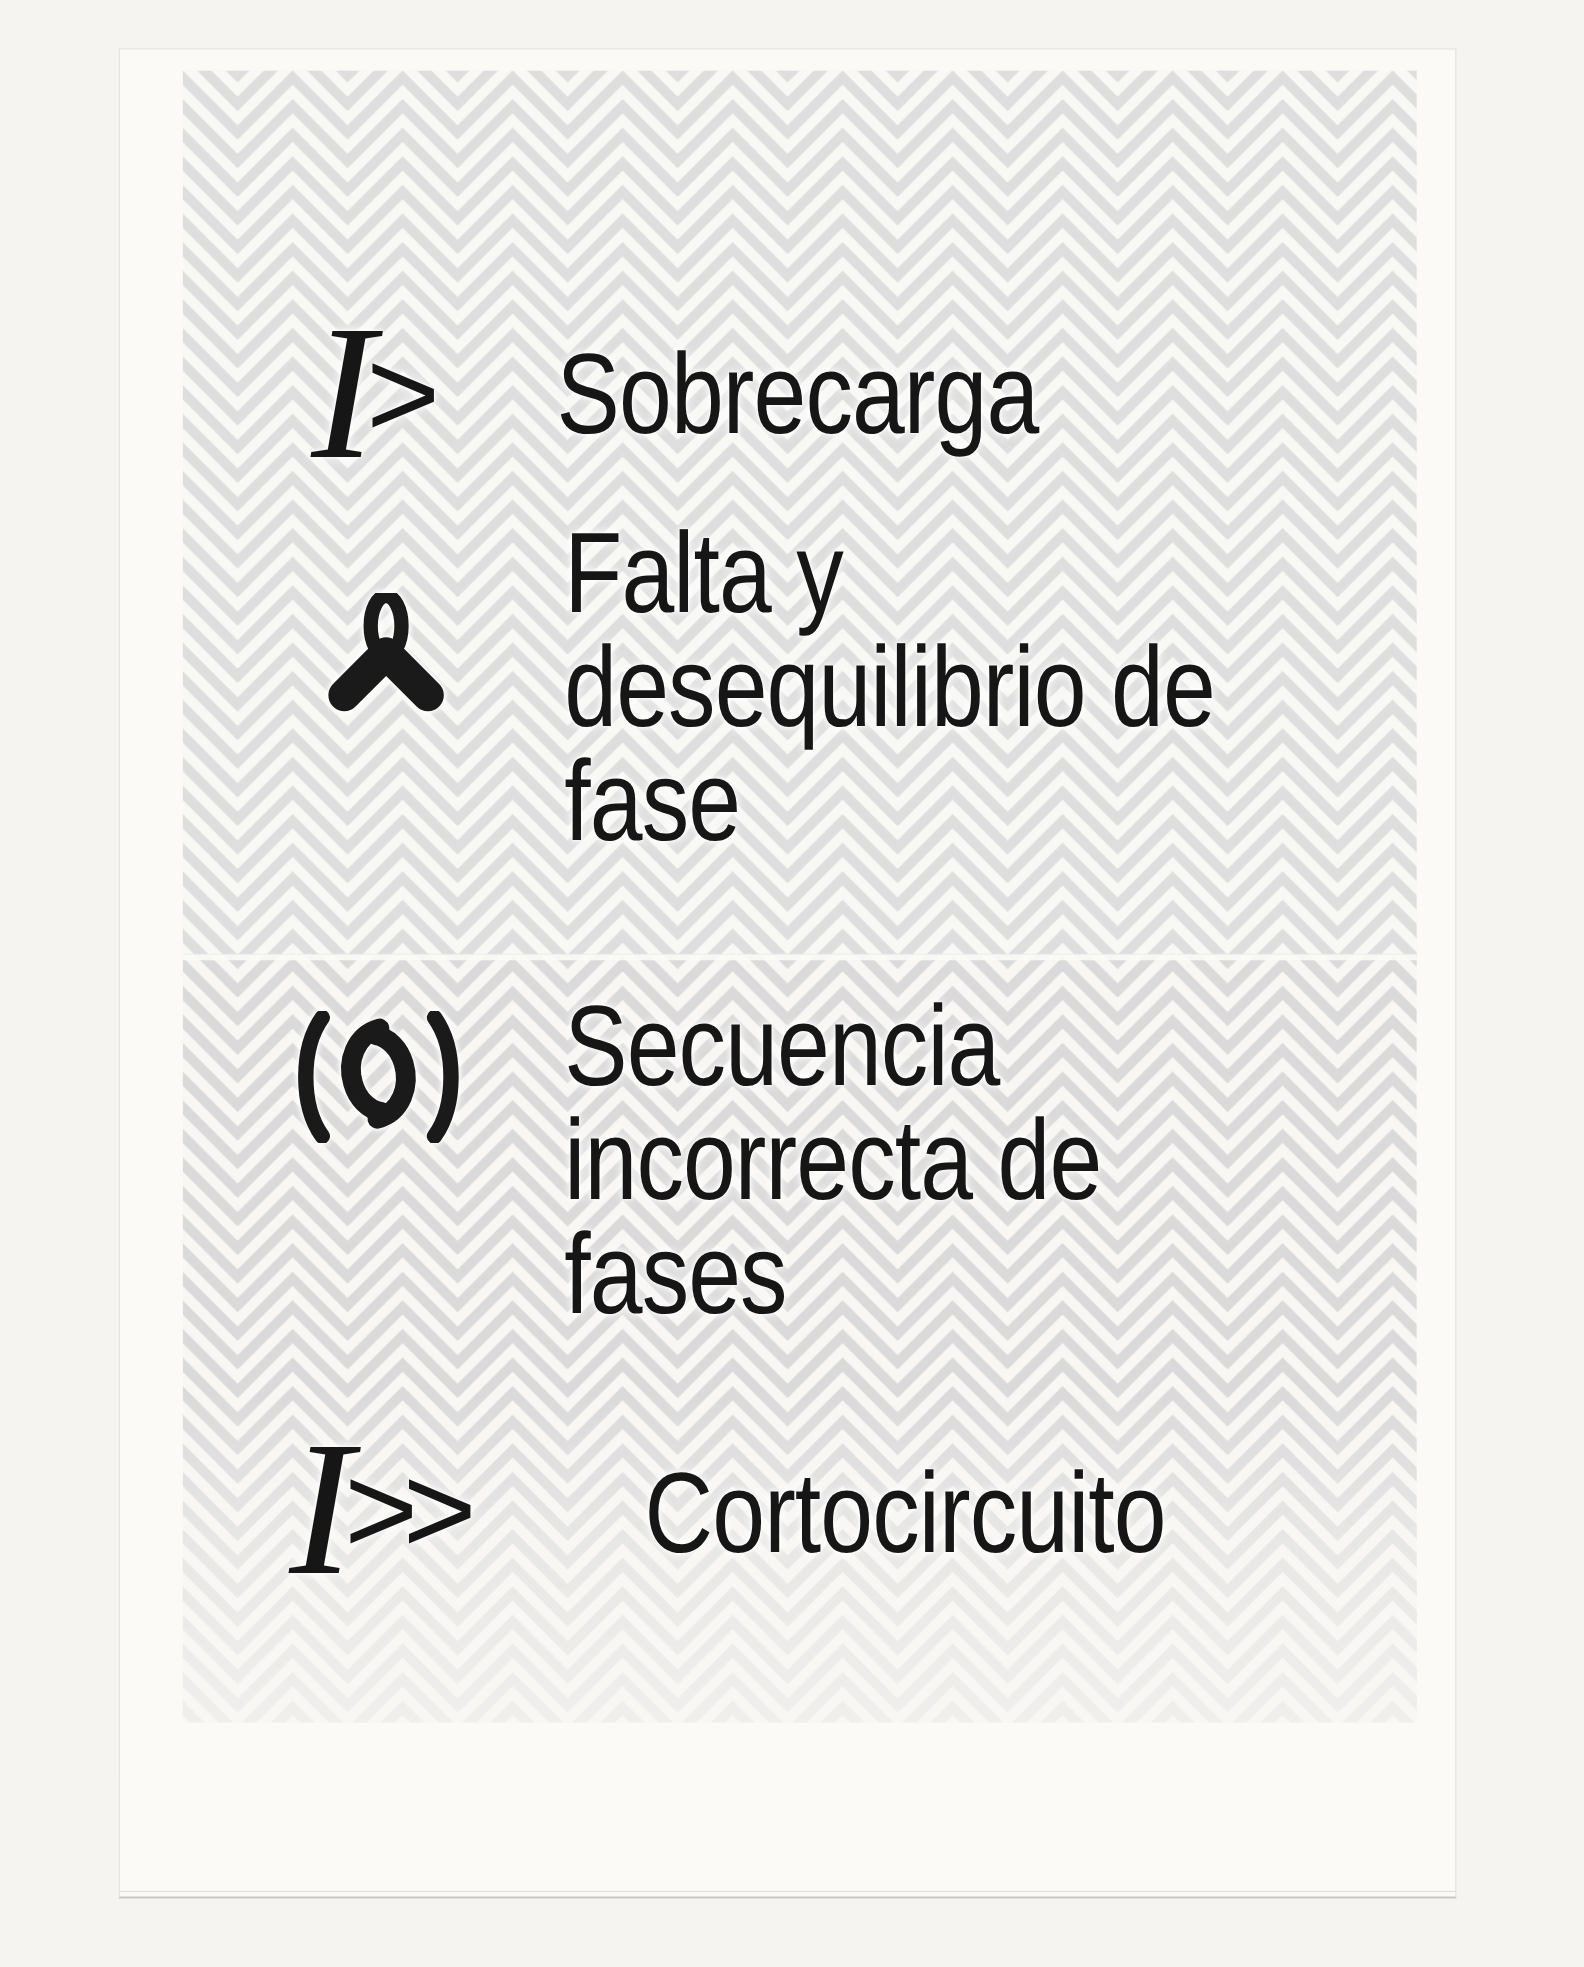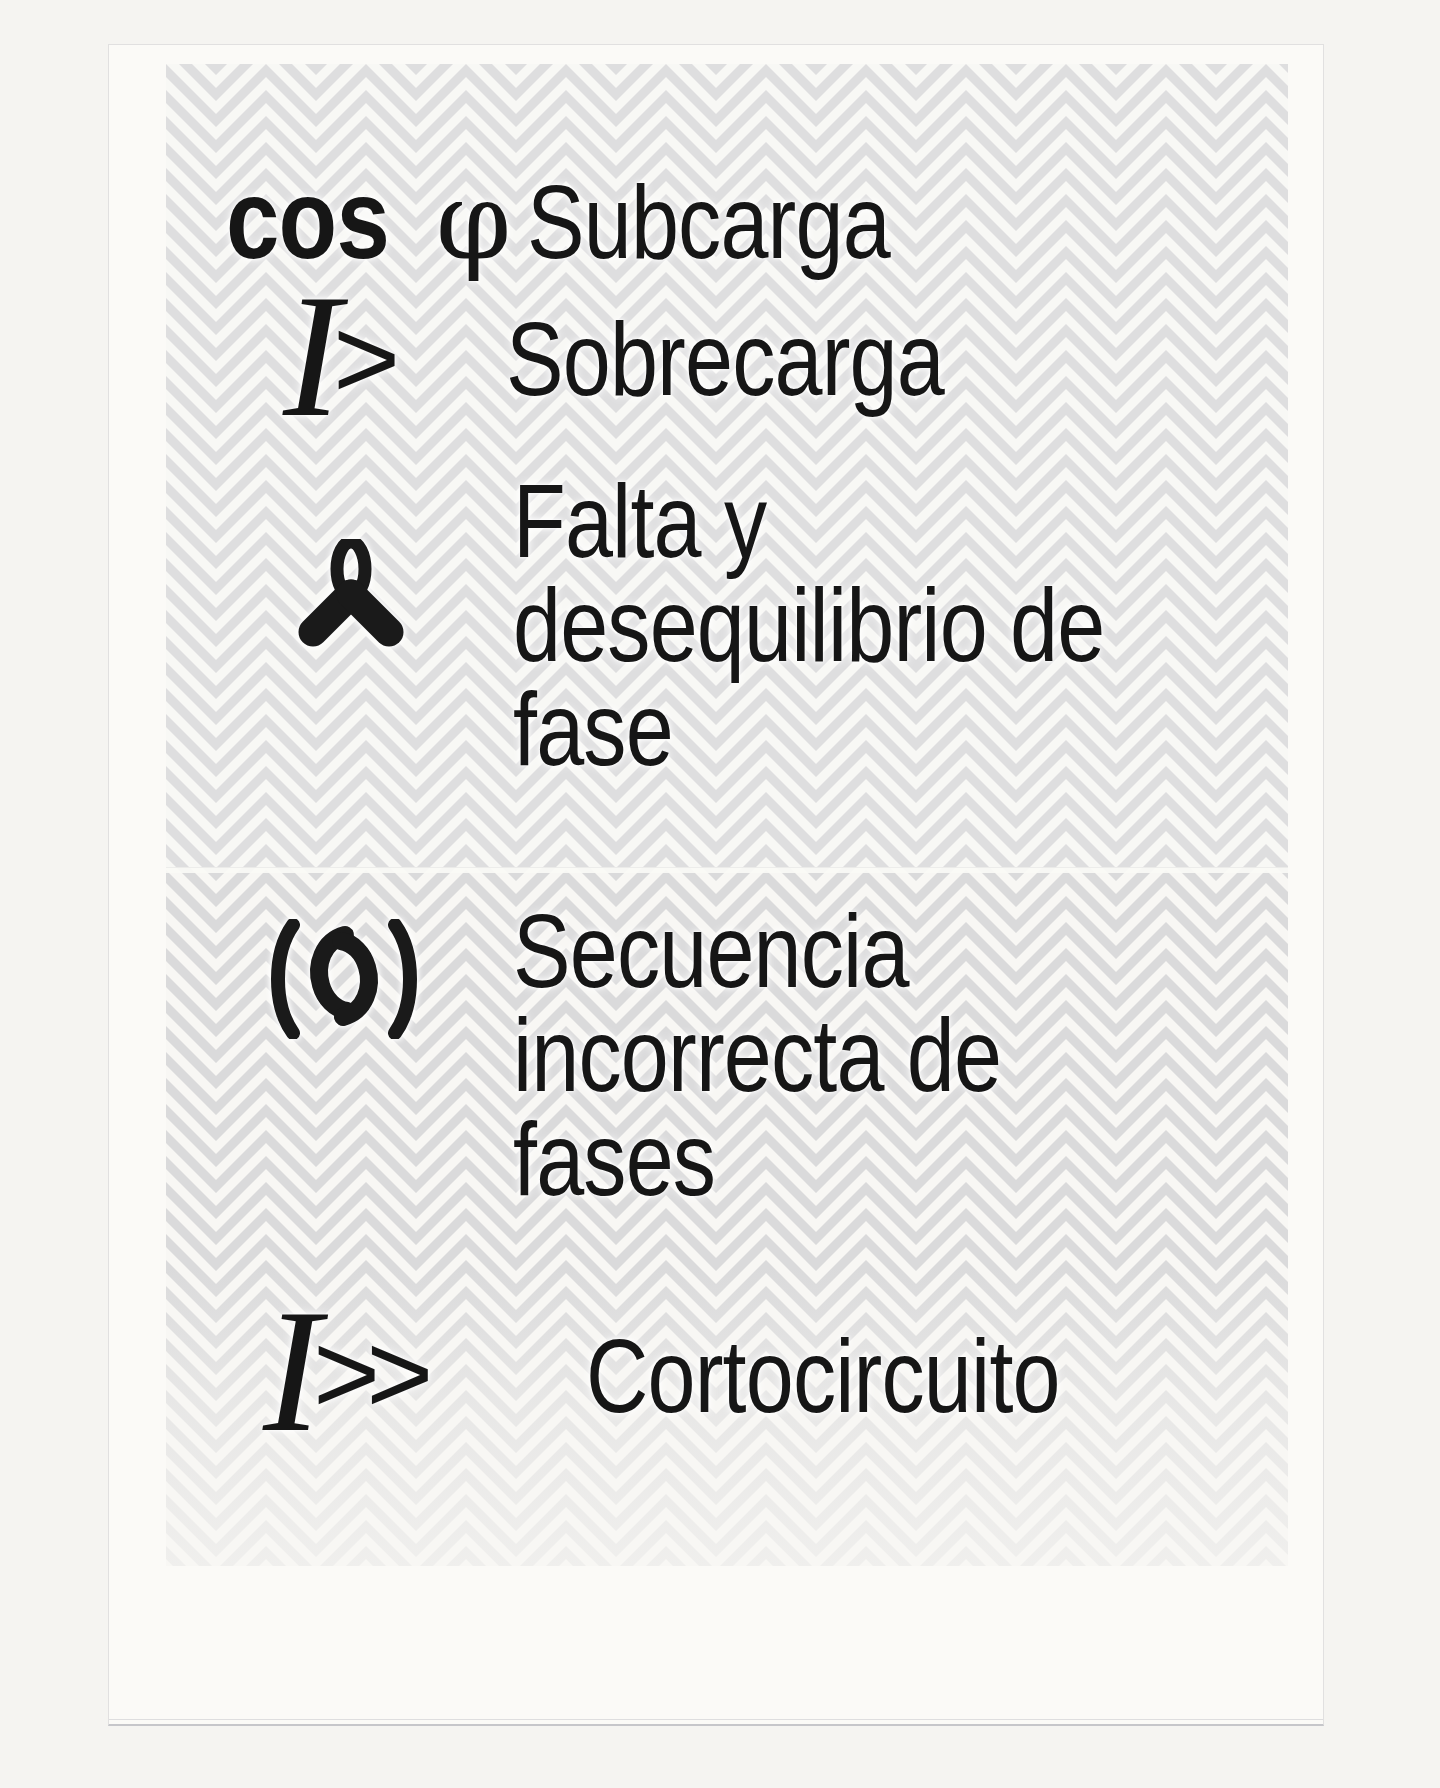--- a/index.html
+++ b/index.html
@@ -96,23 +96,20 @@
           <path d="M0 26 L50 76 L100 26 L100 39 L50 89 L0 39 Z" fill="#dadadb"></path>
         </pattern>
       </defs>
       <rect x="0" y="0" width="1122" height="1502" fill="url(#chev)"></rect>
     </svg>
     <div class="overlay-upper"></div>
     <div class="seam"></div>
     <div class="overlay-fade"></div>
   </div>
 
-  <div class="row1 halo">
-    <span class="cos">cos</span><span class="phi">φ</span><span class="sub1">Subcarga</span>
-  </div>
 
   <span class="sym-i halo" style="left:174px;top:224px;">I</span>
   <span class="sym-gt halo" style="left:224px;top:256px;">&gt;</span>
   <div class="lbl halo" style="left:397px;top:262px;">Sobrecarga</div>
 
   <svg class="icon-halo" style="position:absolute;left:182px;top:494px;" width="120" height="118" viewBox="0 0 120 118" aria-hidden="true">
     <ellipse class="ink" cx="60" cy="30" rx="14" ry="27" stroke-width="13"></ellipse>
     <path class="ink" d="M60 55 L22 93" stroke-width="29" stroke-linecap="round"></path>
     <path class="ink" d="M60 55 L98 93" stroke-width="29" stroke-linecap="round"></path>
   </svg>

